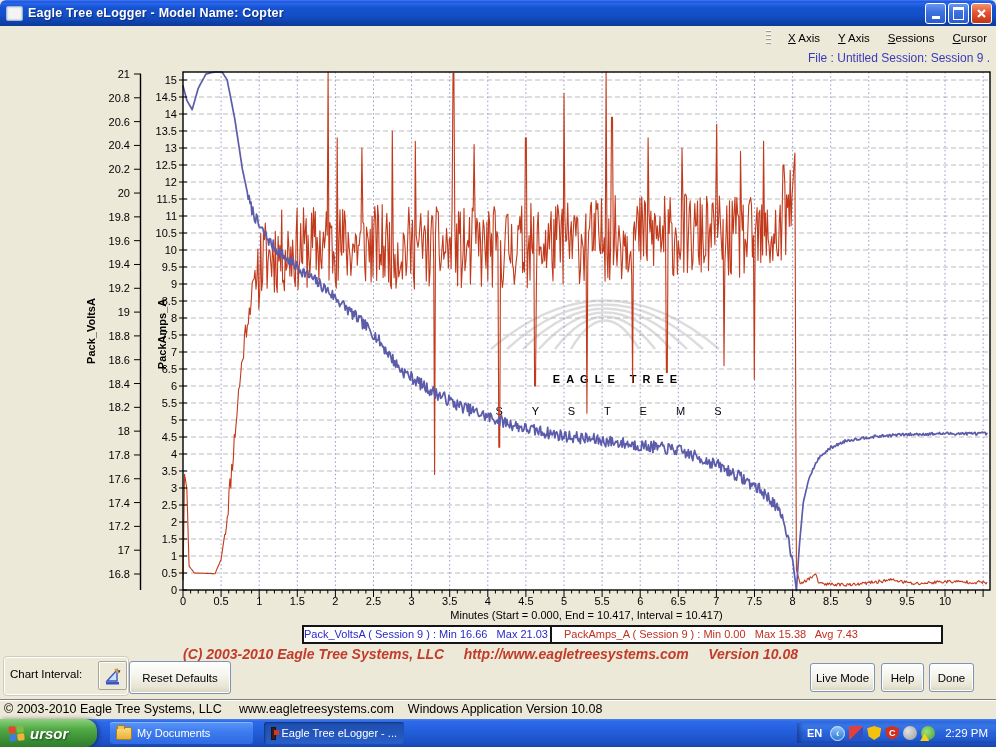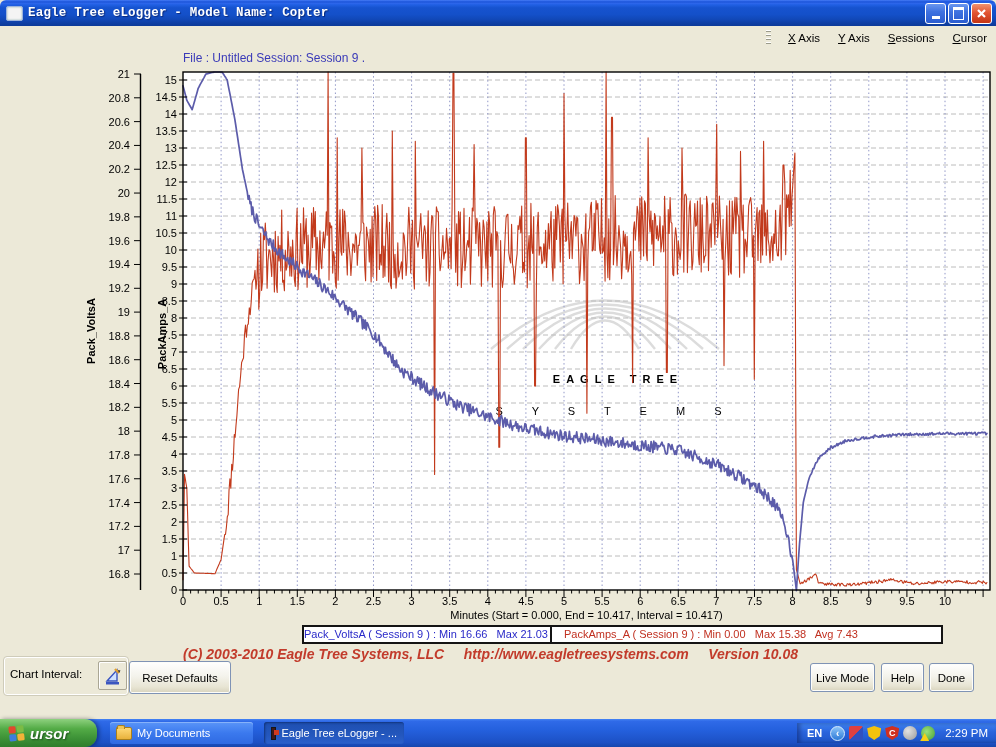--- a/index.html
+++ b/index.html
@@ -3,21 +3,21 @@
 <meta charset="utf-8">
 <style>
   html,body{margin:0;padding:0;background:#555;}
   .screen{position:relative;width:996px;height:747px;overflow:hidden;
     font-family:"Liberation Sans",sans-serif;background:#ECE9D8;}
 
   
   .titlebar{position:absolute;top:0;left:0;width:996px;height:26px;
     background:linear-gradient(180deg,#4a80f4 0%,#2a62e8 4%,#1b54d7 8%,#2e67ec 12%,
       #2160e4 18%,#1653cf 30%,#1450c9 56%,#1148b8 74%,#0e3fa5 88%,#0c3a99 100%);
-    border-radius:6px 6px 0 0;display:flex;align-items:center;font-family:Liberation Mono, monospace;}
+    border-radius:6px 6px 0 0;display:flex;align-items:center;}
   .app-icon{width:15px;height:13px;margin:0 5px 0 6px;background:#f4f4f4;
     border:1px solid #9db4dd;border-radius:2px;box-shadow:inset 0 0 2px #8aa;}
   .title-text{color:#fff;font-weight:bold;font-size:12.5px;
     text-shadow:1px 1px 1px #0a2a7c;letter-spacing:.2px;}
   .tb-buttons{margin-left:auto;display:flex;gap:2px;padding-right:4px;}
   .tb-btn{width:21px;height:21px;border-radius:3px;border:1px solid #fff;
     background:linear-gradient(180deg,#6a96ef 0%,#3f72e0 40%,#2a5cd0 100%);
     display:flex;align-items:center;justify-content:center;box-sizing:border-box;}
   .tb-btn.close{background:linear-gradient(180deg,#f0926f 0%,#e25633 45%,#c43413 100%);}
   .glyph-min{width:8px;height:3px;background:#fff;margin-top:9px;}
@@ -29,21 +29,21 @@
     display:flex;align-items:center;font-size:11.5px;color:#000;justify-content:flex-end;}
   .menu-grip{width:5px;height:16px;margin:0 8px 0 4px;
     background:repeating-linear-gradient(180deg,#fff 0 1px,#9a9a8a 1px 2px,transparent 2px 4px);}
   .menu-item{padding:3px 9px;cursor:default;}
   .menu-item .hot{text-decoration:underline;}
 
   
   .content{position:absolute;top:49px;left:0;width:996px;height:650px;background:#ECE9D8;}
   #chart-svg{position:absolute;top:0;left:0;}
   #chart-svg text{font-family:"Liberation Sans","DejaVu Sans",sans-serif;font-size:11px;fill:#000;}
-  .chart-header{position:absolute;top:2px;left:183px;width:807px;text-align:left;
+  .chart-header{position:absolute;top:2px;left:183px;width:807px;text-align:right;
     color:#3a3ab8;font-size:12px;}
 
   
   .statrow{position:absolute;top:576px;left:302px;display:flex;}
   .statbox{height:15px;border:2px solid #141414;background:#fff;font-size:11px;
     line-height:15px;white-space:pre;overflow:hidden;}
   .statbox.volts{width:246px;text-align:center;color:#2929c8;}
   .statbox.amps{width:377px;margin-left:-2px;text-align:left;padding-left:12px;color:#c03020;}
 
   .copyright{position:absolute;top:597px;left:183px;width:807px;text-align:left;
@@ -471,20 +471,21 @@
         <path d="M12 3 L16 7" stroke="#e0a030" stroke-width="2.4"></path>
         <path d="M16 7 L17.5 4.5 L15 4 Z" fill="#333"></path>
       </svg>
     </div>
     <div class="xp-btn btn-reset">Reset Defaults</div>
     <div class="xp-btn btn-live">Live Mode</div>
     <div class="xp-btn btn-help">Help</div>
     <div class="xp-btn btn-done">Done</div>
   </div>
 
+  <div class="statusbar">© 2003-2010 Eagle Tree Systems, LLC     www.eagletreesystems.com    Windows Application Version 10.08</div>
 
   <div class="taskbar">
     <div class="start-btn">
       <svg width="17" height="17" viewBox="0 0 17 17">
         <g transform="rotate(-6 8 8)">
           <rect x="1" y="1" width="7" height="7" rx="1.5" fill="#e2482e"></rect>
           <rect x="9" y="1" width="7" height="7" rx="1.5" fill="#7cbb45"></rect>
           <rect x="1" y="9" width="7" height="7" rx="1.5" fill="#3f7edb"></rect>
           <rect x="9" y="9" width="7" height="7" rx="1.5" fill="#f2b338"></rect>
         </g>

